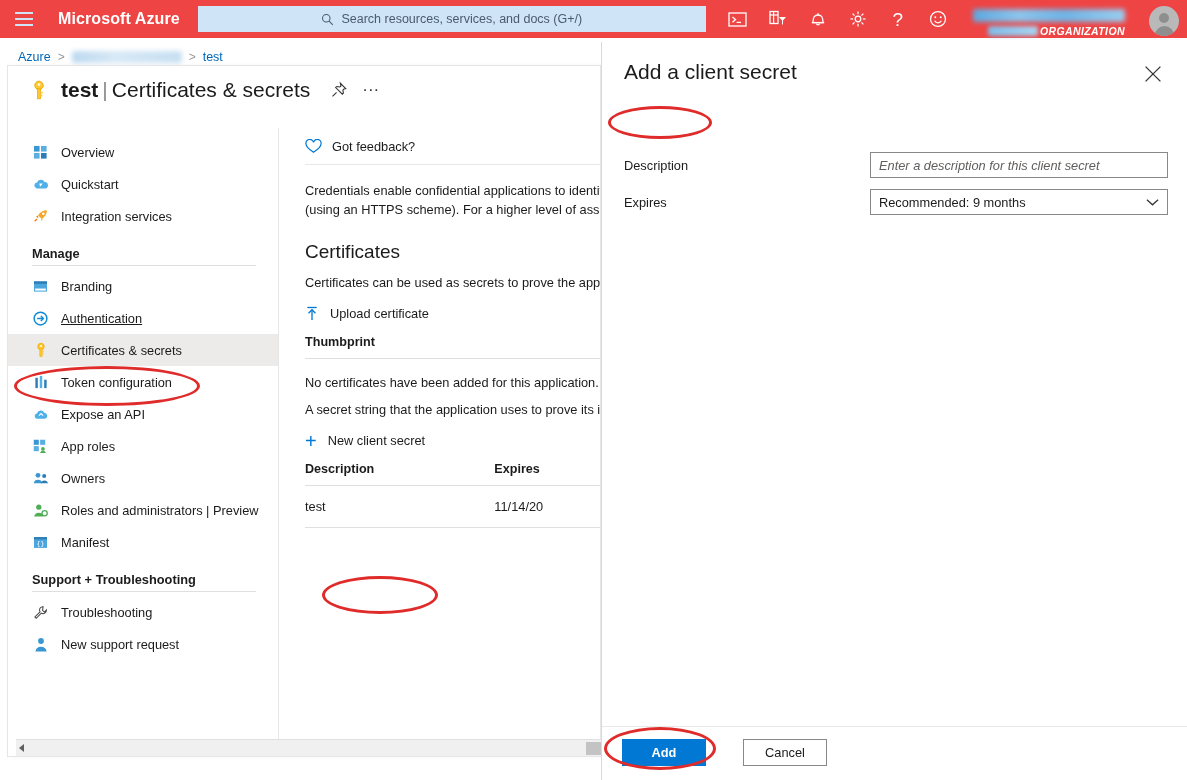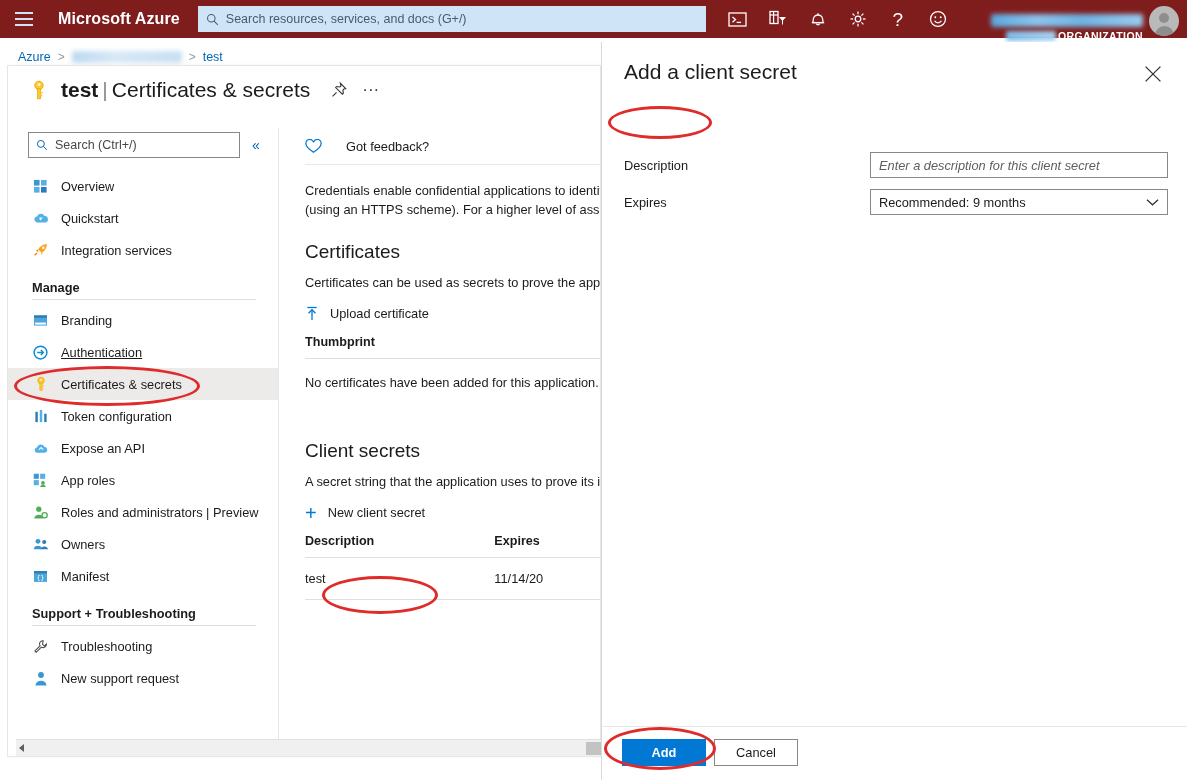--- a/index.html
+++ b/index.html
@@ -9,41 +9,41 @@
     overflow: hidden;
     background: #fff;
     font-family: "Liberation Sans", sans-serif;
     -webkit-font-smoothing: antialiased;
   }
   #root { position: relative; width: 1187px; height: 780px; background:#fff; }
 
   
   .topbar {
     position:absolute; left:0; top:0; width:1187px; height:38px;
-    background:#7f1d1d; display:flex; align-items:center;
+    background:#ef4444; display:flex; align-items:center;
   }
   .hamburger { width:48px; height:42px; display:flex; flex-direction:column;
     align-items:center; justify-content:center; gap:4px; cursor:pointer; }
   .hamburger span { display:block; width:18px; height:2px; background:#cfe4f7; }
   .brand { color:#fff; font-size:16px; font-weight:bold; letter-spacing:.1px;
     margin-left:10px; margin-right:18px; white-space:nowrap; }
   .searchbox {
     width:508px; height:26px; background:#cfe4f7; display:flex; align-items:center;
-    padding:0 8px; border:none; cursor:text;
+    padding:0 8px; border:none; cursor:text;justify-content:center;
   }
   .searchbox .mag { width:13px; height:13px; margin-right:7px; flex:none; }
   .searchbox .ph { font-size:12.5px; color:#4a5b6b; white-space:nowrap; }
   .topicons { display:flex; align-items:center; margin-left:12px; gap:0px; }
   .ticon { width:40px; height:42px; display:flex; align-items:center; justify-content:center;
     cursor:pointer; }
   .ticon svg { display:block; }
   .userblock { position:absolute; right:8px; top:0; height:42px; display:flex;
     align-items:center; cursor:pointer; }
   .userlines { display:flex; flex-direction:column; align-items:flex-end;
-    justify-content:flex-end; height:42px; margin-right:6px; }
+    justify-content:center; height:42px; margin-right:24px;font-style:italic; }
   .blurname { width:152px; height:13px; margin-top:4px;
     background:linear-gradient(90deg,#5ba8e0,#8cc4ec 30%,#6fb3e5 60%,#99cdef);
     filter: blur(2.5px); border-radius:2px; }
   .orgline { display:flex; align-items:center; margin-top:3px; }
   .blurorg { width:50px; height:10px; margin-right:2px;
     background:linear-gradient(90deg,#7dbcea,#a9d4f1); filter: blur(2px); border-radius:2px; }
   .orgtext { color:#fff; font-size:10.5px; font-weight:bold; letter-spacing:.4px; }
   .avatar { width:30px; height:30px; border-radius:50%; background:#b9b9b9;
     display:flex; align-items:flex-end; justify-content:center; overflow:hidden; }
   .avatar .head { width:10px; height:10px; border-radius:50%; background:#8e8e8e; position:absolute; margin-bottom:13px;}
@@ -86,21 +86,21 @@
   .sb-item.selected { background:#edebe9; }
   .sb-item .lbl.hov { text-decoration: underline; }
   .sb-group { font-size:12.8px; font-weight:bold; color:#1b1b1b; padding-left:24px;
     margin-top:14px; margin-bottom:4px; }
   .sb-rule { height:1px; background:#e1dfdd; margin:3px 22px 4px 24px; }
 
   
   .content { position:absolute; left:270px; top:62px; width:322px; height:628px;
     border-left:1px solid #e6e6e6; overflow:hidden; }
   .feedback-row { display:flex; align-items:center; height:36px; padding-left:26px; cursor:pointer;}
-  .feedback-row .lbl { font-size:12.8px; color:#1b1b1b; margin-left:24px; }
+  .feedback-row .lbl { font-size:12.8px; color:#1b1b1b; margin-left:10px; }
   .content-rule { height:1px; background:#e8e8e8; margin:0 0 0 26px; }
   .para { font-size:12.8px; color:#1b1b1b; line-height:19px; padding:16px 0 0 26px;
     white-space:nowrap; }
   .sec-h { font-size:19px; color:#1b1b1b; padding:22px 0 0 26px; font-weight:400; }
   .sec-p { font-size:12.8px; color:#1b1b1b; padding:12px 0 0 26px; white-space:nowrap; }
   .cmd-row { display:flex; align-items:center; padding:16px 0 0 26px; cursor:pointer; }
   .cmd-row .lbl { font-size:12.8px; color:#1b1b1b; margin-left:11px; }
   .cmd-row .plus { color:#0078d4; font-size:20px; line-height:14px; font-weight:300; }
   .tbl-head { display:flex; padding:14px 0 9px 26px; }
   .tbl-head .th { font-size:12.6px; font-weight:bold; color:#1b1b1b; }
@@ -129,21 +129,21 @@
   .field-label { font-size:12.8px; color:#1b1b1b; }
   .field-input { width:298px; height:26px; border:1px solid #8a8886; background:#fff;
     display:flex; align-items:center; padding:4px 8px; cursor:text;font-style:italic; }
   .field-input .ph { font-size:12.8px; color:#605e5c; }
   .field-select { width:298px; height:26px; border:1px solid #8a8886; background:#fff;
     display:flex; align-items:center; justify-content:space-between; padding:0 8px;
     cursor:pointer; }
   .field-select .val { font-size:12.8px; color:#1b1b1b; }
   .panel-foot-rule { position:absolute; left:0; bottom:53px; width:586px; height:1px;
     background:#e8e8e8; }
-  .panel-actions { position:absolute; left:20px; bottom:14px; display:flex; align-items:center; }
+  .panel-actions { position:absolute; left:20px; bottom:14px; display:flex; align-items:center;gap:29px; }
   .btn-primary { min-width:84px; height:27px; background:#0078d4; color:#fff;
     font-size:12.8px; font-weight:bold; border:none; display:flex; align-items:center;
     justify-content:center; cursor:pointer; }
   .btn-secondary { min-width:84px; height:27px; background:#fff; color:#1b1b1b;
     font-size:12.8px; border:1px solid #8a8886; display:flex; align-items:center;
     justify-content:center; cursor:pointer; margin-left:8px; }
 
   
   .anno { position:absolute; border:3.5px solid #e02b2b; border-radius:50%;
     pointer-events:none; }
@@ -257,30 +257,20 @@
         <b>test</b><span class="divider">|</span><span>Certificates &amp; secrets</span>
       </div>
       <svg class="pin-btn" viewBox="0 0 20 20">
         <path d="M11.5 2.5 l6 6 -2 .4 -1.2 1.2 .6 3.4 -1.2 1.2 -7.4 -7.4 1.2 -1.2 3.4 .6 1.2 -1.2 z" fill="none" stroke="#333" stroke-width="1.2"></path>
         <line x1="7.3" y1="12.7" x2="2.8" y2="17.2" stroke="#333" stroke-width="1.2"></line>
       </svg>
       <div class="ellipsis-btn">···</div>
     </div>
 
     <div class="sidebar">
-      <div class="sb-search-row">
-        <div class="sb-search">
-          <svg width="12" height="12" viewBox="0 0 16 16" style="margin-right:7px">
-            <circle cx="6.5" cy="6.5" r="4.6" fill="none" stroke="#0067b8" stroke-width="1.3"></circle>
-            <line x1="10" y1="10" x2="14.5" y2="14.5" stroke="#0067b8" stroke-width="1.3"></line>
-          </svg>
-          <span class="ph">Search (Ctrl+/)</span>
-        </div>
-        <div class="sb-collapse">«</div>
-      </div>
 
       <div class="sb-list">
 
         <div class="sb-item">
           <span class="ic">
             <svg width="15" height="15" viewBox="0 0 16 16">
               <rect x="1" y="1" width="6" height="6" fill="#3a97d4"></rect>
                 <rect x="8.5" y="1" width="6" height="6" fill="#5aaee0"></rect>
               <rect x="1" y="8.5" width="6" height="6" fill="#5aaee0"></rect>
                 <rect x="8.5" y="8.5" width="6" height="6" fill="#2b7cb8"></rect>
@@ -378,43 +368,43 @@
               <rect x="0.8" y="7.6" width="5.4" height="5.4" fill="#5aaee0"></rect>
               <circle cx="10.6" cy="10.6" r="2" fill="#4fae55"></circle>
               <path d="M7.5 15 a3.2 3.2 0 0 1 6.2 0 z" fill="#4fae55"></path>
             </svg>
           </span>
           <span class="lbl">App roles</span>
         </div>
 
         <div class="sb-item">
           <span class="ic">
-            <svg width="15" height="15" viewBox="0 0 16 15">
-              <circle cx="6.2" cy="4" r="2.8" fill="#4fae55"></circle>
-              <path d="M1.2 14 a5.1 5.1 0 0 1 10 0 z" fill="#4fae55"></path>
-              <circle cx="12.4" cy="10.4" r="2.8" fill="none" stroke="#4fae55" stroke-width="1.4"></circle>
-            </svg>
-          </span>
-          <span class="lbl">Roles and administrators | Preview</span>
-        </div>
-
-        <div class="sb-item">
-          <span class="ic">
             <svg width="16" height="14" viewBox="0 0 18 14">
               <circle cx="5.6" cy="4" r="2.7" fill="#3a97d4"></circle>
               <path d="M0.8 13 a4.9 4.9 0 0 1 9.6 0 z" fill="#3a97d4"></path>
               <circle cx="12.6" cy="4.8" r="2.3" fill="#2e7db5"></circle>
               <path d="M8.8 13 a4.1 4.1 0 0 1 8 0 z" fill="#2e7db5"></path>
             </svg>
           </span>
           <span class="lbl">Owners</span>
         </div>
 
         <div class="sb-item">
           <span class="ic">
+            <svg width="15" height="15" viewBox="0 0 16 15">
+              <circle cx="6.2" cy="4" r="2.8" fill="#4fae55"></circle>
+              <path d="M1.2 14 a5.1 5.1 0 0 1 10 0 z" fill="#4fae55"></path>
+              <circle cx="12.4" cy="10.4" r="2.8" fill="none" stroke="#4fae55" stroke-width="1.4"></circle>
+            </svg>
+          </span>
+          <span class="lbl">Roles and administrators | Preview</span>
+        </div>
+
+        <div class="sb-item">
+          <span class="ic">
             <svg width="15" height="13" viewBox="0 0 16 14">
               <rect x="1" y="1.2" width="14" height="11.6" fill="#4aa6dc"></rect>
               <rect x="1" y="1.2" width="14" height="2.4" fill="#2e7db5"></rect>
               <text x="8" y="10.4" font-size="7" fill="#fff" text-anchor="middle" font-family="monospace">{}</text>
             </svg>
           </span>
           <span class="lbl">Manifest</span>
         </div>
 
         <div class="sb-group">Support + Troubleshooting</div>
@@ -466,21 +456,20 @@
         </svg>
         <span class="lbl">Upload certificate</span>
       </div>
 
       <div class="tbl-head">
         <span class="th">Thumbprint</span>
       </div>
       <div class="tbl-rule"></div>
       <div class="sec-p" style="padding-top:16px">No certificates have been added for this application.</div>
 
-      <div class="sec-h" style="padding-top:50px">Client secrets</div>
       <div class="sec-p">A secret string that the application uses to prove its i</div>
 
       <div class="cmd-row">
         <span class="plus">+</span>
         <span class="lbl">New client secret</span>
       </div>
 
       <div class="tbl-head">
         <span class="th col-desc">Description</span>
         <span class="th col-exp">Expires</span>

